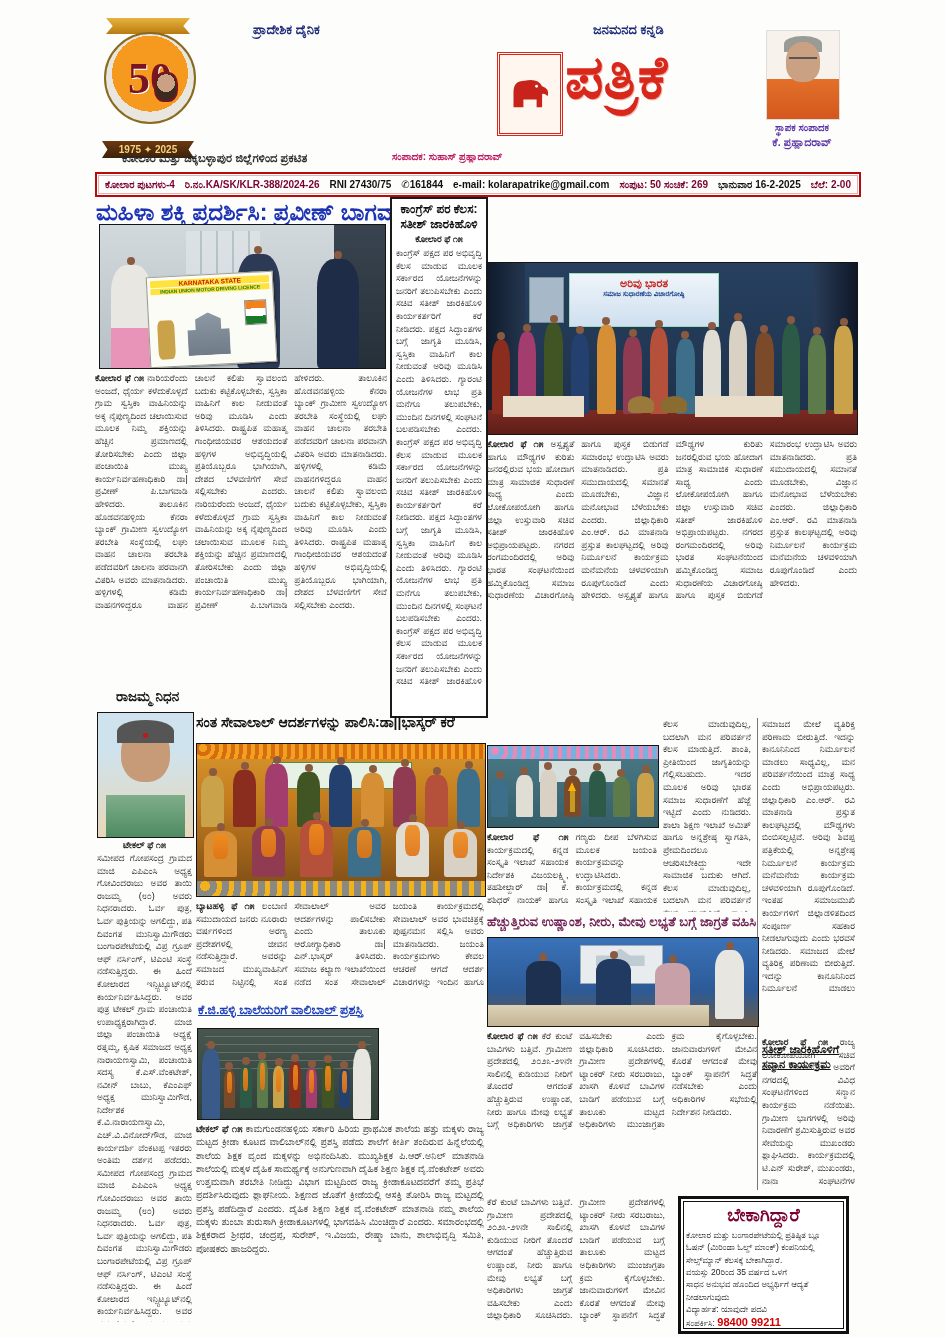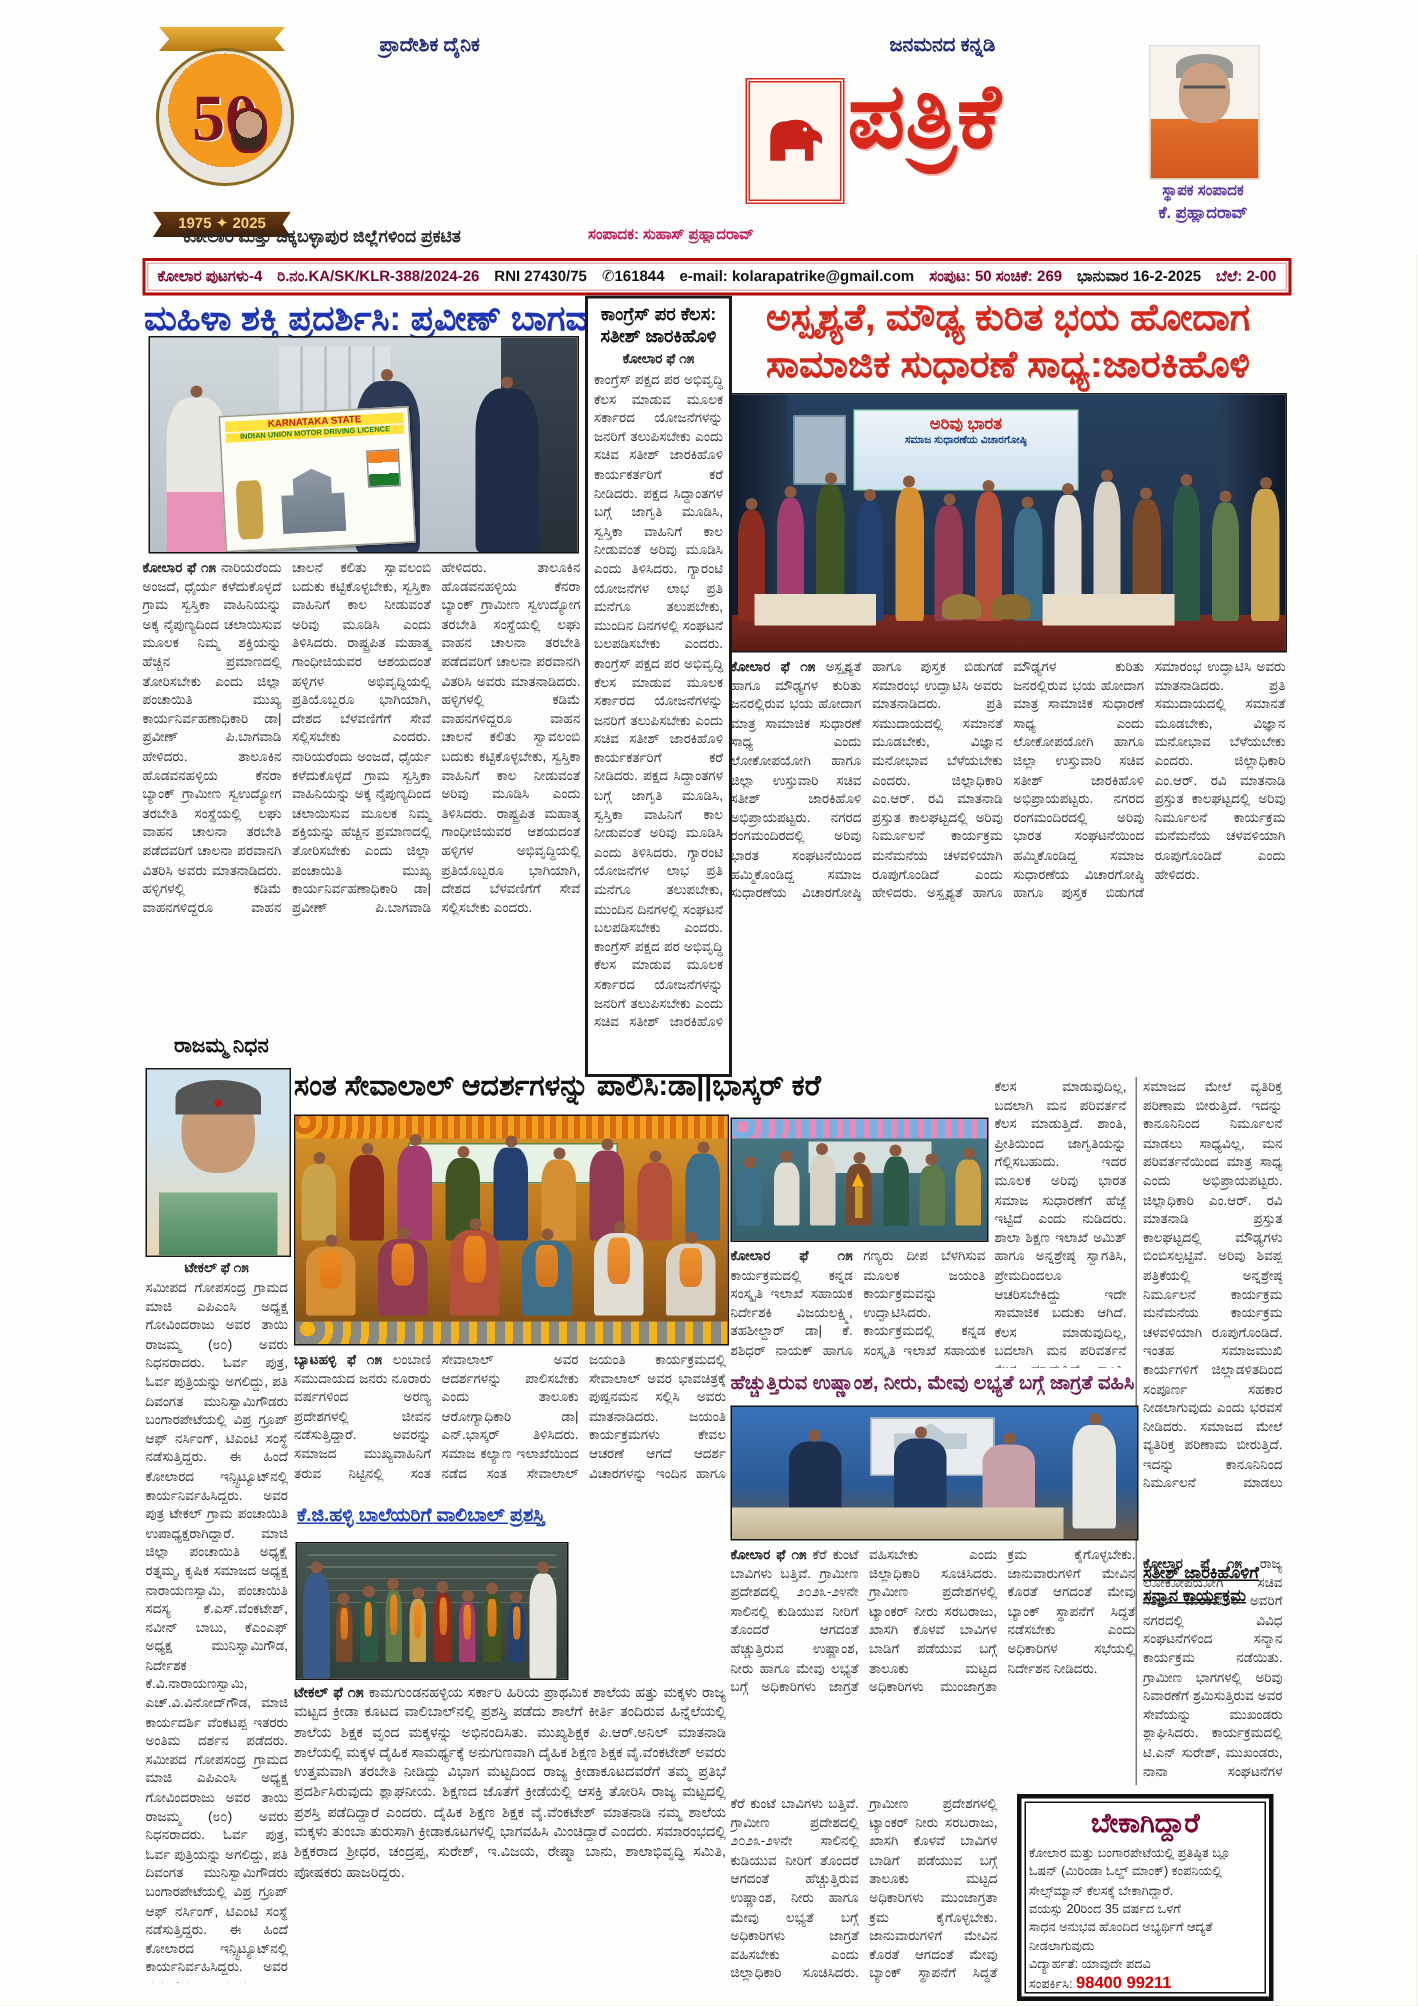--- a/index.html
+++ b/index.html
@@ -38,21 +38,21 @@
         clip-path:polygon(0 0,100% 0,94% 50%,100% 100%,0 100%,6% 50%);}
   
   .infobar{display:flex;align-items:center;justify-content:space-between;gap:6px;
         border:2px solid #b40b0b;box-shadow:inset 0 0 0 1px #fff,inset 0 0 0 2px #e5b0b0;
         padding:0 8px;font-size:10px;font-weight:bold;white-space:nowrap;overflow:hidden;}
   .infobar .kn{color:var(--infobar_maroon,#7a0030);}
   .infobar .bk{color:#111;}
   
   .hl-blue{font-size:23px;font-weight:900;color:var(--headline_blue,#1c33b5);white-space:nowrap;}
   .hl-red{font-size:25px;line-height:1.22;font-weight:900;color:var(--accent_red,#e01b10);text-align:center;}
-  .hl-black{font-size:19px;font-weight:900;color:#101010;white-space:nowrap;}
+  .hl-black{font-size:14px;font-weight:900;color:#101010;white-space:nowrap;}
   .sub-maroon{font-size:13px;font-weight:900;color:var(--subhead_maroon,#6e1d52);white-space:nowrap;}
   .sub-blue{font-size:12.5px;font-weight:900;color:var(--subhead_blue,#1d3fbb);text-decoration:underline;white-space:nowrap;}
   .sub-black{font-size:13.5px;font-weight:900;color:#101010;}
   .sub-under{font-size:11px;font-weight:900;color:#101010;text-decoration:underline;line-height:1.4;}
   
   .colbody{overflow:hidden;font-size:9px;line-height:1.4;text-align:justify;color:#222;}
   .c2{column-count:2;column-gap:7px;}
   .c3{column-count:3;column-gap:7px;}
   .c4{column-count:4;column-gap:7px;}
   .dl{font-weight:bold;}
@@ -169,24 +169,20 @@
 
   <div class="abs boxed" style="left:390px;top:197px;width:86px;height:511px;overflow:hidden;">
     <div class="boxhead">ಕಾಂಗ್ರೆಸ್ ಪರ ಕೆಲಸ:</div>
     <div class="boxhead">ಸತೀಶ್ ಜಾರಕಿಹೊಳಿ</div>
     <div class="caption" style="margin:2px 0;">ಕೋಲಾರ ಫೆ ೧೫</div>
     <div class="colbody" style="position:static;height:440px;">
       <span> ಕಾಂಗ್ರೆಸ್ ಪಕ್ಷದ ಪರ ಅಭಿವೃದ್ಧಿ ಕೆಲಸ ಮಾಡುವ ಮೂಲಕ ಸರ್ಕಾರದ ಯೋಜನೆಗಳನ್ನು ಜನರಿಗೆ ತಲುಪಿಸಬೇಕು ಎಂದು ಸಚಿವ ಸತೀಶ್ ಜಾರಕಿಹೊಳಿ ಕಾರ್ಯಕರ್ತರಿಗೆ ಕರೆ ನೀಡಿದರು. ಪಕ್ಷದ ಸಿದ್ಧಾಂತಗಳ ಬಗ್ಗೆ ಜಾಗೃತಿ ಮೂಡಿಸಿ, ಸ್ವಸ್ತಿಕಾ ವಾಹಿನಿಗೆ ಕಾಲ ನೀಡುವಂತೆ ಅರಿವು ಮೂಡಿಸಿ ಎಂದು ತಿಳಿಸಿದರು. ಗ್ಯಾರಂಟಿ ಯೋಜನೆಗಳ ಲಾಭ ಪ್ರತಿ ಮನೆಗೂ ತಲುಪಬೇಕು, ಮುಂದಿನ ದಿನಗಳಲ್ಲಿ ಸಂಘಟನೆ ಬಲಪಡಿಸಬೇಕು ಎಂದರು. ಕಾಂಗ್ರೆಸ್ ಪಕ್ಷದ ಪರ ಅಭಿವೃದ್ಧಿ ಕೆಲಸ ಮಾಡುವ ಮೂಲಕ ಸರ್ಕಾರದ ಯೋಜನೆಗಳನ್ನು ಜನರಿಗೆ ತಲುಪಿಸಬೇಕು ಎಂದು ಸಚಿವ ಸತೀಶ್ ಜಾರಕಿಹೊಳಿ ಕಾರ್ಯಕರ್ತರಿಗೆ ಕರೆ ನೀಡಿದರು. ಪಕ್ಷದ ಸಿದ್ಧಾಂತಗಳ ಬಗ್ಗೆ ಜಾಗೃತಿ ಮೂಡಿಸಿ, ಸ್ವಸ್ತಿಕಾ ವಾಹಿನಿಗೆ ಕಾಲ ನೀಡುವಂತೆ ಅರಿವು ಮೂಡಿಸಿ ಎಂದು ತಿಳಿಸಿದರು. ಗ್ಯಾರಂಟಿ ಯೋಜನೆಗಳ ಲಾಭ ಪ್ರತಿ ಮನೆಗೂ ತಲುಪಬೇಕು, ಮುಂದಿನ ದಿನಗಳಲ್ಲಿ ಸಂಘಟನೆ ಬಲಪಡಿಸಬೇಕು ಎಂದರು. ಕಾಂಗ್ರೆಸ್ ಪಕ್ಷದ ಪರ ಅಭಿವೃದ್ಧಿ ಕೆಲಸ ಮಾಡುವ ಮೂಲಕ ಸರ್ಕಾರದ ಯೋಜನೆಗಳನ್ನು ಜನರಿಗೆ ತಲುಪಿಸಬೇಕು ಎಂದು ಸಚಿವ ಸತೀಶ್ ಜಾರಕಿಹೊಳಿ ಕಾರ್ಯಕರ್ತರಿಗೆ ಕರೆ ನೀಡಿದರು. ಪಕ್ಷದ ಸಿದ್ಧಾಂತಗಳ ಬಗ್ಗೆ ಜಾಗೃತಿ ಮೂಡಿಸಿ, ಸ್ವಸ್ತಿಕಾ ವಾಹಿನಿಗೆ ಕಾಲ ನೀಡುವಂತೆ ಅರಿವು ಮೂಡಿಸಿ ಎಂದು ತಿಳಿಸಿದರು. ಗ್ಯಾರಂಟಿ ಯೋಜನೆಗಳ ಲಾಭ ಪ್ರತಿ ಮನೆಗೂ ತಲುಪಬೇಕು, ಮುಂದಿನ ದಿನಗಳಲ್ಲಿ ಸಂಘಟನೆ ಬಲಪಡಿಸಬೇಕು ಎಂದರು.</span>
     </div>
   </div>
 
-  <div class="abs hl-red" style="left:487px;top:197px;width:370px;">
-    <div>ಅಸ್ಪೃಶ್ಯತೆ, ಮೌಢ್ಯ ಕುರಿತ ಭಯ ಹೋದಾಗ</div>
-    <div>ಸಾಮಾಜಿಕ ಸುಧಾರಣೆ ಸಾಧ್ಯ:ಜಾರಕಿಹೊಳಿ</div>
-  </div>
 
   <div class="abs photo" style="left:487px;top:262px;width:369px;height:171px;background:linear-gradient(#27405f,#1d3049);">
     <i class="abs" style="left:0;top:0;width:10%;height:100%;background:linear-gradient(90deg,#101b2c,#24364f);"></i>
     <i class="abs" style="right:0;top:0;width:12%;height:100%;background:linear-gradient(90deg,#2a3d58,#0e1828);"></i>
     <i class="abs" style="left:0;bottom:0;width:100%;height:14%;background:linear-gradient(#7c2a22,#5d1d17);"></i>
     <div class="banner" style="left:22%;top:6%;width:40%;height:30%;font-size:9px;background:linear-gradient(#eef4fa,#cfe0ef);">
       <div style="color:#c8231a;font-size:11px;font-weight:900;margin-top:3px;">ಅರಿವು ಭಾರತ</div>
       <div style="color:#15408a;font-size:7px;">ಸಮಾಜ ಸುಧಾರಣೆಯ ವಿಚಾರಗೋಷ್ಠಿ</div>
     </div>
     <i class="abs" style="left:11%;top:8%;width:9%;height:26%;background:#c8d8e4;border:1px solid #8aa;opacity:.8;"></i>

